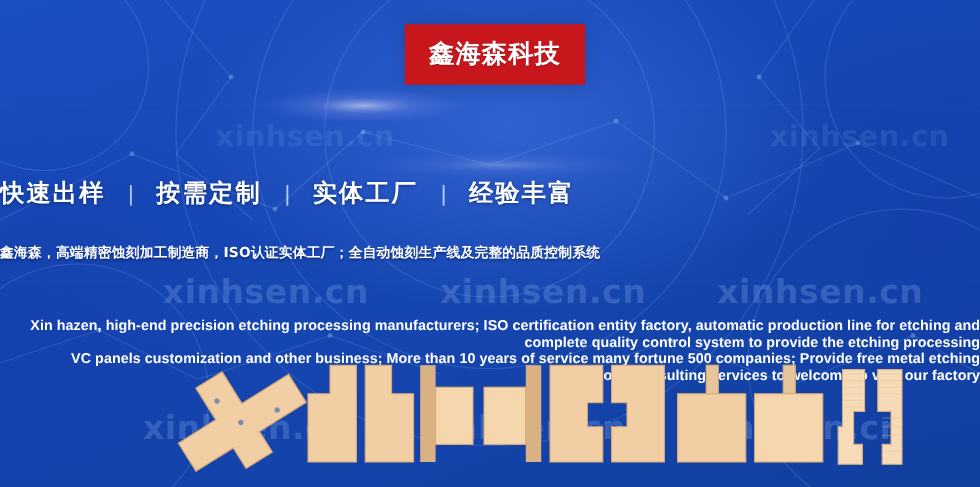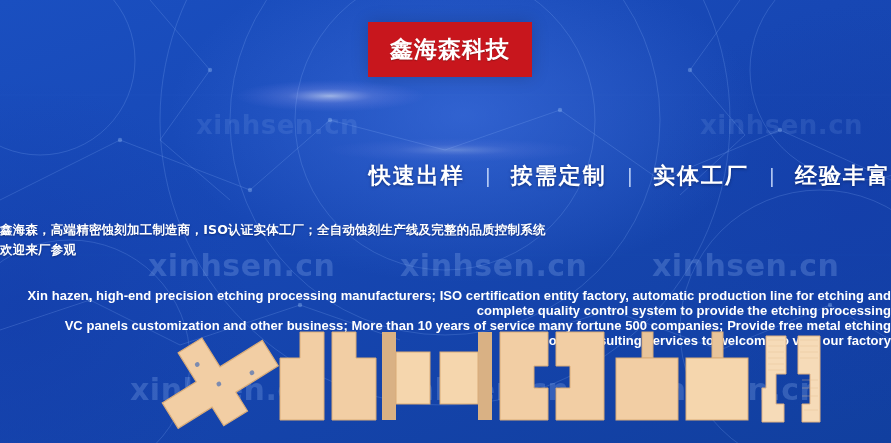--- a/index.html
+++ b/index.html
@@ -51,21 +51,21 @@
     display:inline-block;
     color:#ffffff;
     font-size:57px;line-height:62px;font-weight:700;letter-spacing:1px;
     font-family:"DejaVu Sans","Liberation Sans",sans-serif;
     text-shadow:0 0 18px rgba(120,170,255,.55),0 3px 5px rgba(0,20,70,.45);
     white-space:nowrap;
   }
   .headline .brk{font-size:48px;vertical-align:top;}
   
   .subrow{
-    position:absolute;left:0;top:161px;width:891px;text-align:right;
+    position:absolute;left:0;top:161px;width:891px;text-align:left;
     white-space:nowrap;
   }
   .subrow span.kw{
     color:#ffffff;font-weight:700;font-size:22px;letter-spacing:2px;
     font-family:"DejaVu Sans","Liberation Sans",sans-serif;
     text-shadow:0 1px 3px rgba(0,15,60,.5);
   }
   .subrow span.sep{
     color:#cfe0ff;font-weight:400;font-size:20px;
     padding:0 16px;opacity:.85;
@@ -167,21 +167,20 @@
     <span class="sep">|</span>
     <span class="kw">按需定制</span>
     <span class="sep">|</span>
     <span class="kw">实体工厂</span>
     <span class="sep">|</span>
     <span class="kw">经验丰富</span>
   </div>
 
   <div class="cn-desc">
     <div>鑫海森，高端精密蚀刻加工制造商，ISO认证实体工厂；全自动蚀刻生产线及完整的品质控制系统</div>
-    <div>欢迎来厂参观</div>
   </div>
 
   <div class="en-desc">
     <div>Xin hazen, high-end precision etching processing manufacturers; ISO certification entity factory, automatic production line for etching and complete quality control system to provide the etching processing</div>
     <div>VC panels customization and other business; More than 10 years of service many fortune 500 companies; Provide free metal etching technology consulting services to welcome to visit our factory</div>
   </div>
 
   <div class="products">
     <svg width="891" height="113" viewBox="0 0 891 113" xmlns="http://www.w3.org/2000/svg">
       <defs>

